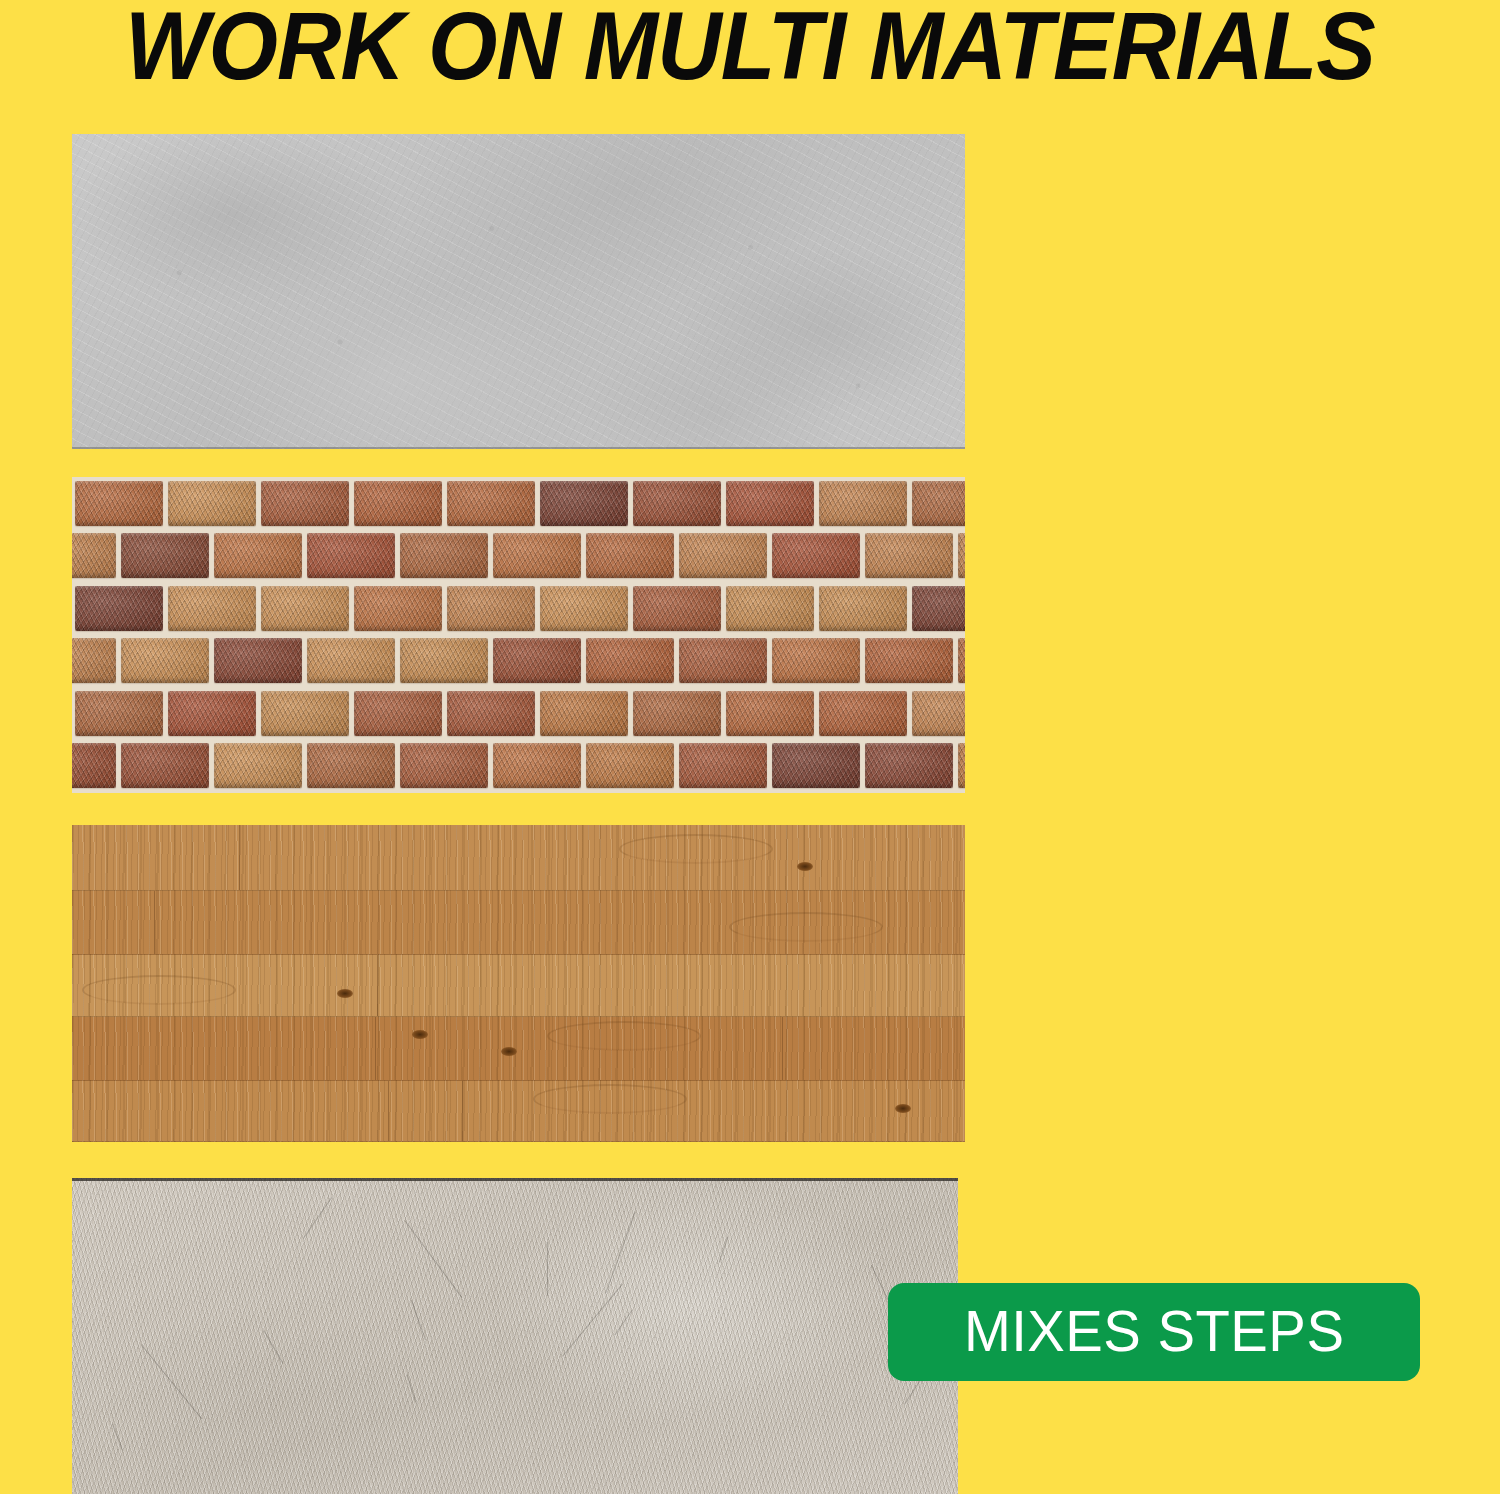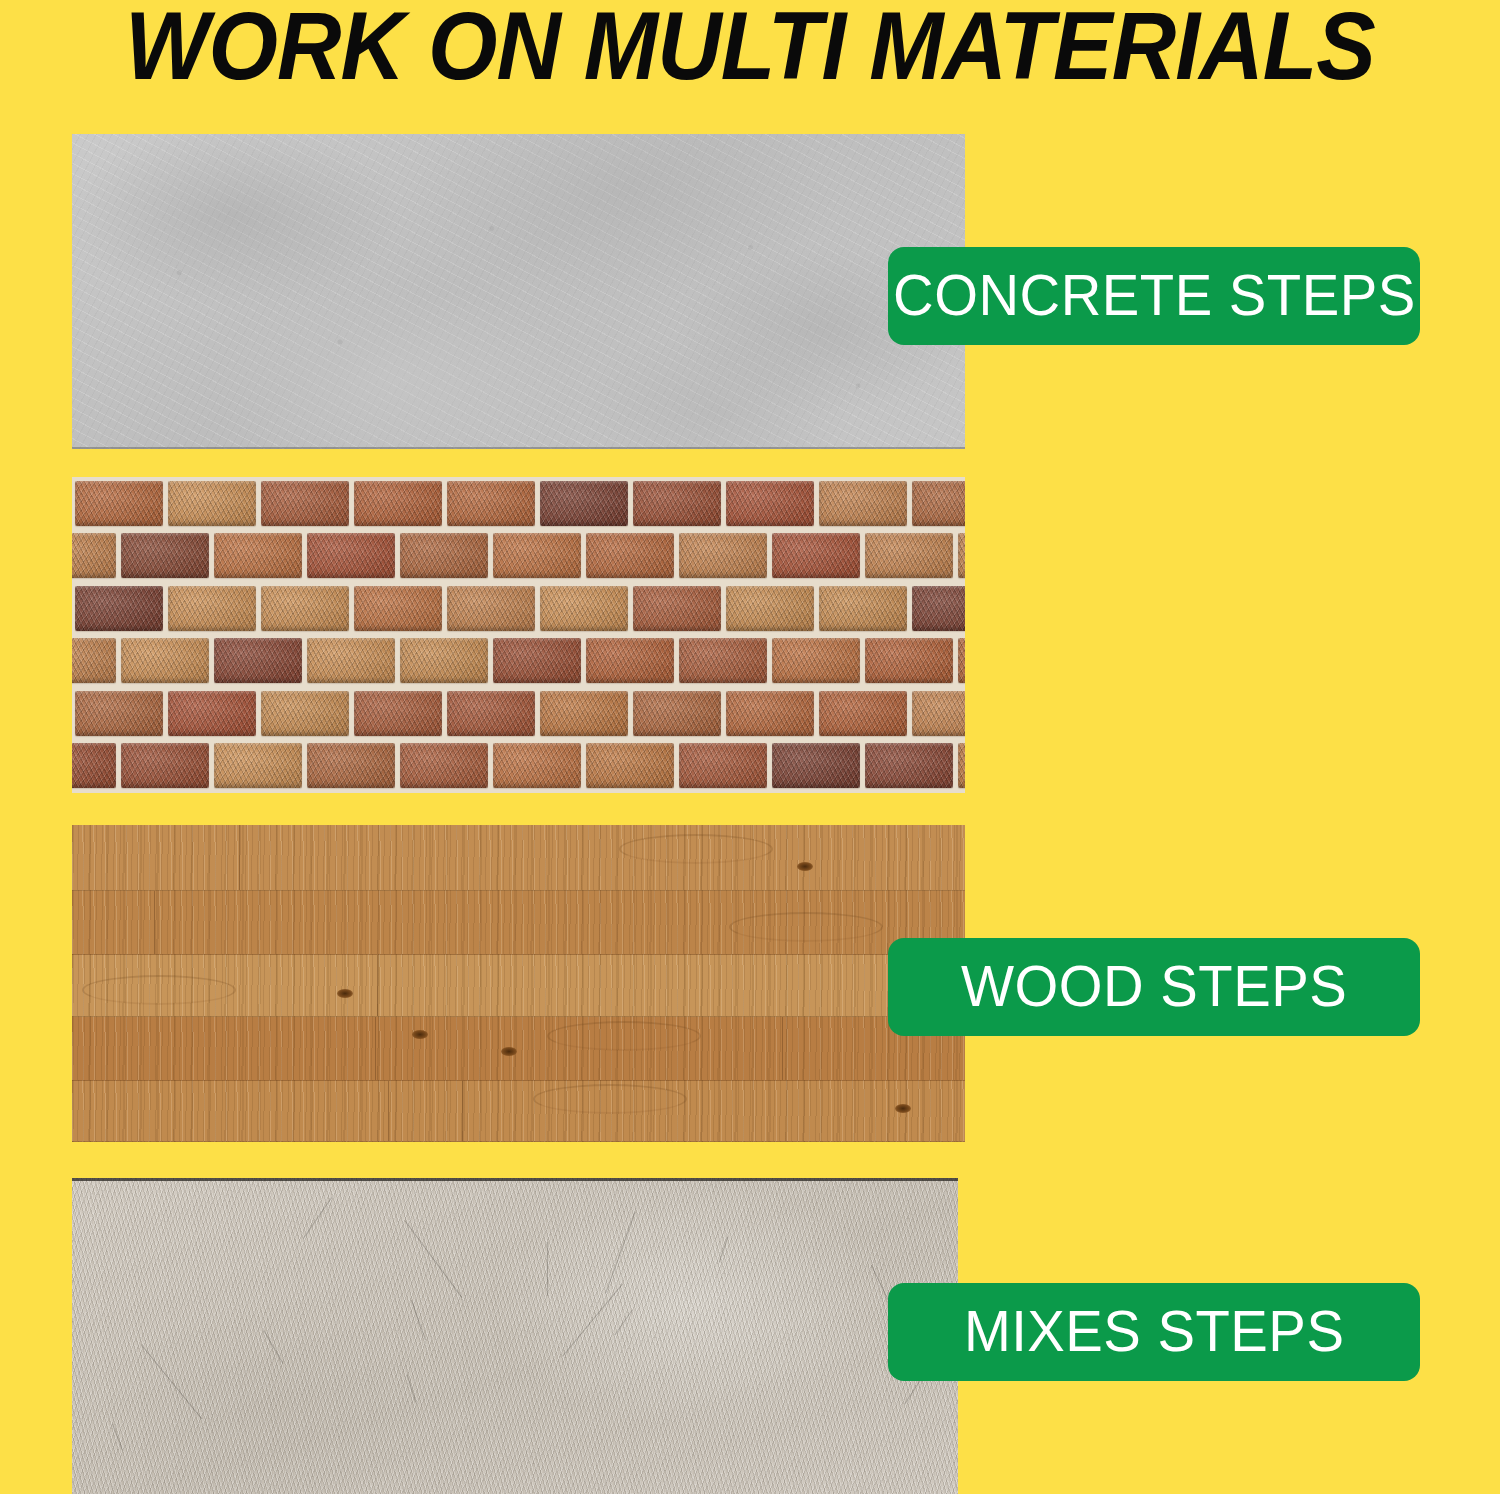--- a/index.html
+++ b/index.html
@@ -194,23 +194,20 @@
   #badge-mixes    { top: 1283px; }
 </style>
 </head>
 <body>
 
 <div id="page">
 
   <div id="title">WORK ON MULTI MATERIALS</div>
 
   <div class="swatch" id="swatch-concrete"></div>
-  <div class="badge" id="badge-concrete">
-    <span>CONCRETE STEPS</span>
-  </div>
 
   <div class="swatch" id="swatch-brick">
       <div class="brick-row" style="margin-left: 0px;"><div class="brick" style="width: 88px; background-color: rgb(184, 107, 64);"></div><div class="brick" style="width: 88px; background-color: rgb(205, 146, 88);"></div><div class="brick" style="width: 88px; background-color: rgb(171, 95, 62);"></div><div class="brick" style="width: 88px; background-color: rgb(180, 100, 60);"></div><div class="brick" style="width: 88px; background-color: rgb(184, 107, 64);"></div><div class="brick" style="width: 88px; background-color: rgb(126, 68, 54);"></div><div class="brick" style="width: 88px; background-color: rgb(157, 82, 56);"></div><div class="brick" style="width: 88px; background-color: rgb(169, 85, 58);"></div><div class="brick" style="width: 88px; background-color: rgb(196, 133, 82);"></div><div class="brick" style="width: 88px; background-color: rgb(176, 106, 66);"></div></div>
       <div class="brick-row" style="margin-left: -46.5px;"><div class="brick" style="width: 88px; background-color: rgb(196, 133, 82);"></div><div class="brick" style="width: 88px; background-color: rgb(138, 76, 56);"></div><div class="brick" style="width: 88px; background-color: rgb(191, 116, 69);"></div><div class="brick" style="width: 88px; background-color: rgb(169, 85, 58);"></div><div class="brick" style="width: 88px; background-color: rgb(176, 106, 66);"></div><div class="brick" style="width: 88px; background-color: rgb(191, 116, 69);"></div><div class="brick" style="width: 88px; background-color: rgb(184, 107, 64);"></div><div class="brick" style="width: 88px; background-color: rgb(196, 133, 82);"></div><div class="brick" style="width: 88px; background-color: rgb(169, 85, 58);"></div><div class="brick" style="width: 88px; background-color: rgb(196, 133, 82);"></div><div class="brick" style="width: 88px; background-color: rgb(196, 133, 82);"></div></div>
       <div class="brick-row" style="margin-left: 0px;"><div class="brick" style="width: 88px; background-color: rgb(126, 68, 54);"></div><div class="brick" style="width: 88px; background-color: rgb(205, 146, 88);"></div><div class="brick" style="width: 88px; background-color: rgb(205, 146, 88);"></div><div class="brick" style="width: 88px; background-color: rgb(191, 116, 69);"></div><div class="brick" style="width: 88px; background-color: rgb(196, 133, 82);"></div><div class="brick" style="width: 88px; background-color: rgb(205, 146, 88);"></div><div class="brick" style="width: 88px; background-color: rgb(171, 95, 62);"></div><div class="brick" style="width: 88px; background-color: rgb(201, 143, 85);"></div><div class="brick" style="width: 88px; background-color: rgb(201, 143, 85);"></div><div class="brick" style="width: 88px; background-color: rgb(126, 68, 54);"></div></div>
       <div class="brick-row" style="margin-left: -46.5px;"><div class="brick" style="width: 88px; background-color: rgb(196, 133, 82);"></div><div class="brick" style="width: 88px; background-color: rgb(205, 146, 88);"></div><div class="brick" style="width: 88px; background-color: rgb(140, 74, 56);"></div><div class="brick" style="width: 88px; background-color: rgb(205, 146, 88);"></div><div class="brick" style="width: 88px; background-color: rgb(201, 143, 85);"></div><div class="brick" style="width: 88px; background-color: rgb(157, 82, 56);"></div><div class="brick" style="width: 88px; background-color: rgb(180, 100, 60);"></div><div class="brick" style="width: 88px; background-color: rgb(171, 95, 62);"></div><div class="brick" style="width: 88px; background-color: rgb(191, 116, 69);"></div><div class="brick" style="width: 88px; background-color: rgb(180, 100, 60);"></div><div class="brick" style="width: 88px; background-color: rgb(184, 107, 64);"></div></div>
       <div class="brick-row" style="margin-left: 0px;"><div class="brick" style="width: 88px; background-color: rgb(176, 106, 66);"></div><div class="brick" style="width: 88px; background-color: rgb(169, 85, 58);"></div><div class="brick" style="width: 88px; background-color: rgb(201, 143, 85);"></div><div class="brick" style="width: 88px; background-color: rgb(171, 95, 62);"></div><div class="brick" style="width: 88px; background-color: rgb(168, 90, 60);"></div><div class="brick" style="width: 88px; background-color: rgb(192, 123, 70);"></div><div class="brick" style="width: 88px; background-color: rgb(176, 106, 66);"></div><div class="brick" style="width: 88px; background-color: rgb(184, 107, 64);"></div><div class="brick" style="width: 88px; background-color: rgb(180, 100, 60);"></div><div class="brick" style="width: 88px; background-color: rgb(196, 133, 82);"></div></div>
       <div class="brick-row" style="margin-left: -46.5px;"><div class="brick" style="width: 88px; background-color: rgb(157, 82, 56);"></div><div class="brick" style="width: 88px; background-color: rgb(157, 82, 56);"></div><div class="brick" style="width: 88px; background-color: rgb(205, 146, 88);"></div><div class="brick" style="width: 88px; background-color: rgb(176, 106, 66);"></div><div class="brick" style="width: 88px; background-color: rgb(171, 95, 62);"></div><div class="brick" style="width: 88px; background-color: rgb(191, 116, 69);"></div><div class="brick" style="width: 88px; background-color: rgb(192, 123, 70);"></div><div class="brick" style="width: 88px; background-color: rgb(168, 90, 60);"></div><div class="brick" style="width: 88px; background-color: rgb(126, 68, 54);"></div><div class="brick" style="width: 88px; background-color: rgb(140, 74, 56);"></div><div class="brick" style="width: 88px; background-color: rgb(192, 123, 70);"></div></div>
       <div class="brick-row" style="margin-left: 0px;"></div>
     </div>
@@ -237,23 +234,20 @@
         <div class="knot" style="left: 339.668px; top: 12.9318px;"></div>
         <div class="swirl" style="left: 475.407px; top: 3.87663px;"></div>
       </div>
       <div class="plank" style="height: 61px; background-color: rgb(192, 138, 78);">
         <div class="seam" style="left: 390.108px;"></div>
         <div class="seam" style="left: 315.831px;"></div>
         <div class="knot" style="left: 823.289px; top: 22.951px;"></div>
         <div class="swirl" style="left: 461.406px; top: 2.59494px;"></div>
       </div>
     </div>
-  <div class="badge" id="badge-wood">
-    <span>WOOD STEPS</span>
-  </div>
 
   <div class="swatch" id="swatch-stone">
       <div class="crack" style="left: 475.368px; top: 64.2482px; height: 53.8791px; transform: rotate(0.261812deg);"></div>
       <div class="crack" style="left: 650.948px; top: 57.7321px; height: 27.3221px; transform: rotate(18.7652deg);"></div>
       <div class="crack" style="left: 98.565px; top: 155.719px; height: 95.554px; transform: rotate(-39.1889deg);"></div>
       <div class="crack" style="left: 842.141px; top: 192.795px; height: 36.2098px; transform: rotate(33.6032deg);"></div>
       <div class="crack" style="left: 361.148px; top: 32.5683px; height: 96.3017px; transform: rotate(-36.5051deg);"></div>
       <div class="crack" style="left: 244.557px; top: 15.0025px; height: 49.9692px; transform: rotate(34.693deg);"></div>
       <div class="crack" style="left: 339.033px; top: 196.145px; height: 29.4731px; transform: rotate(-17.2302deg);"></div>
       <div class="crack" style="left: 821.622px; top: 81.6773px; height: 107.029px; transform: rotate(-25.4439deg);"></div>

